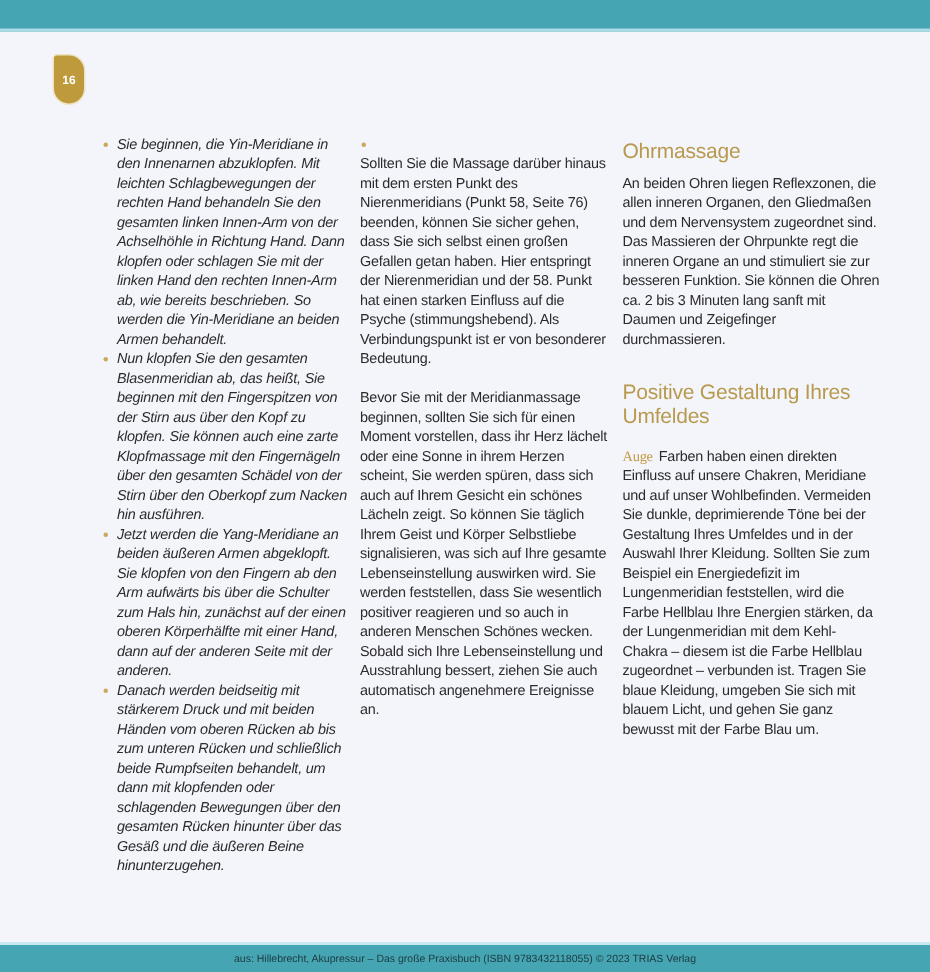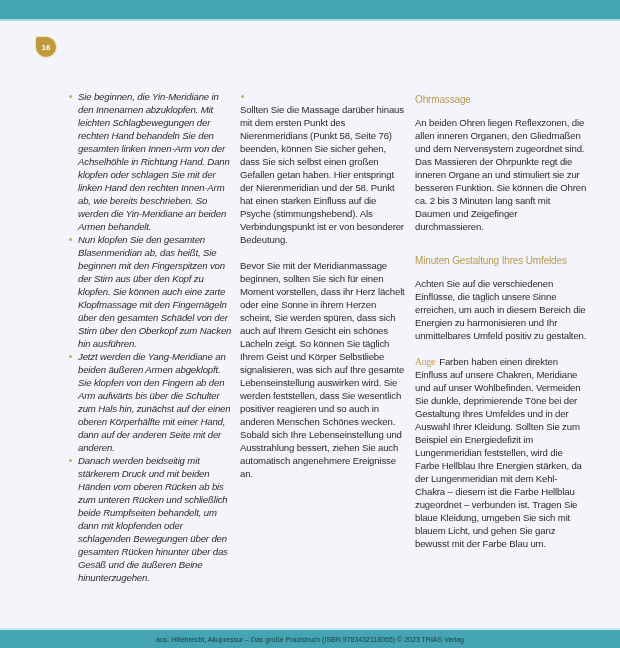--- a/index.html
+++ b/index.html
@@ -9,21 +9,21 @@
     font-family: "Liberation Sans", sans-serif;
     position: relative;
   }
   .top-bar {
     position: absolute; left: 0; top: 0; width: 620px; height: 19px;
     background: #45a5b3;
     border-bottom: 2px solid #a9dce4;
   }
   .page-badge {
     position: absolute; left: 36px; top: 37px;
-    width: 20px; height: 20px;
+    width: 20px; height: 32px;
     background: #bf9a3c;
     border-radius: 2px 10px 10px 10px;
     color: #fff; font-size: 8px; font-weight: bold;
     display: flex; align-items: center; justify-content: center;
     box-shadow: 0 0 0 1px #efe3c3;
   }
   .column {
     position: absolute; top: 90px;
     font-size: 9.6px; line-height: 13px; color: #2b2b2b;
     letter-spacing: -0.15px;
@@ -33,21 +33,21 @@
   .col3 { left: 415px; width: 172px; top: 92px; }
   ul.bullets { list-style: none; margin: 0; padding: 0; }
   ul.bullets li { position: relative; padding-left: 10px; margin: 0; }
   ul.bullets li .bullet {
     position: absolute; left: 1px; top: 5px;
     width: 3px; height: 3px; background: #c9a95c; border-radius: 50%;
   }
   p.para { margin: 13px 0 0 0; }
   h2.heading {
     font-weight: normal; color: #b89a4e;
-    font-size: 10px; line-height: 16px; margin: 0 0 8px 0;
+    font-size: 14px; line-height: 16px; margin: 0 0 8px 0;
   }
   h2.heading.second { margin-top: 20px; }
   .col3 p.para.first { margin-top: 0; }
   .inline-label { color: #c19a41; margin-right: 4px; font-family: Liberation Serif, serif; }
   .bottom-bar {
     position: absolute; left: 0; top: 628px; width: 620px; height: 20px;
     background: #45a5b3;
     border-top: 2px solid #c7e8ee;
     color: #1d3a40; font-size: 7px;
     display: flex; align-items: center; justify-content: center;
@@ -76,20 +76,19 @@
   <ul class="bullets">
     <li><span class="bullet"></span></li>
   </ul>
   <p class="para">Sollten Sie die Massage darüber hinaus mit dem ersten Punkt des Nierenmeridians (Punkt 58, Seite 76) beenden, können Sie sicher gehen, dass Sie sich selbst einen großen Gefallen getan haben. Hier entspringt der Nierenmeridian und der 58. Punkt hat einen starken Einfluss auf die Psyche (stimmungshebend). Als Verbindungspunkt ist er von besonderer Bedeutung.</p>
   <p class="para">Bevor Sie mit der Meridianmassage beginnen, sollten Sie sich für einen Moment vorstellen, dass ihr Herz lächelt oder eine Sonne in ihrem Herzen scheint, Sie werden spüren, dass sich auch auf Ihrem Gesicht ein schönes Lächeln zeigt. So können Sie täglich Ihrem Geist und Körper Selbstliebe signalisieren, was sich auf Ihre gesamte Lebenseinstellung auswirken wird. Sie werden feststellen, dass Sie wesentlich positiver reagieren und so auch in anderen Menschen Schönes wecken. Sobald sich Ihre Lebenseinstellung und Ausstrahlung bessert, ziehen Sie auch automatisch angenehmere Ereignisse an.</p>
 </div>
 
 <div class="column col3">
   <h2 class="heading">Ohrmassage</h2>
   <p class="para first">An beiden Ohren liegen Reflexzonen, die allen inneren Organen, den Gliedmaßen und dem Nervensystem zugeordnet sind. Das Massieren der Ohrpunkte regt die inneren Organe an und stimuliert sie zur besseren Funktion. Sie können die Ohren ca. 2 bis 3 Minuten lang sanft mit Daumen und Zeigefinger durchmassieren.</p>
-  <h2 class="heading second">Minuten Gestaltung Ihres Umfeldes</h2>
-  <p class="para first">Achten Sie auf die verschiedenen Einflüsse, die täglich unsere Sinne erreichen, um auch in diesem Bereich die Energien zu harmonisieren und Ihr unmittelbares Umfeld positiv zu gestalten.</p>
+  <h2 class="heading second">Positive Gestaltung Ihres Umfeldes</h2>
   <p class="para"><span class="inline-label">Auge</span><span>Farben haben einen direkten Einfluss auf unsere Chakren, Meridiane und auf unser Wohlbefinden. Vermeiden Sie dunkle, deprimierende Töne bei der Gestaltung Ihres Umfeldes und in der Auswahl Ihrer Kleidung. Sollten Sie zum Beispiel ein Energiedefizit im Lungenmeridian feststellen, wird die Farbe Hellblau Ihre Energien stärken, da der Lungenmeridian mit dem Kehl-Chakra – diesem ist die Farbe Hellblau zugeordnet – verbunden ist. Tragen Sie blaue Kleidung, umgeben Sie sich mit blauem Licht, und gehen Sie ganz bewusst mit der Farbe Blau um.</span></p>
 </div>
 
 <div class="bottom-bar">
   <span>aus: Hillebrecht, Akupressur – Das große Praxisbuch (ISBN 9783432118055) © 2023 TRIAS Verlag</span>
 </div>
 
 </body></html>

